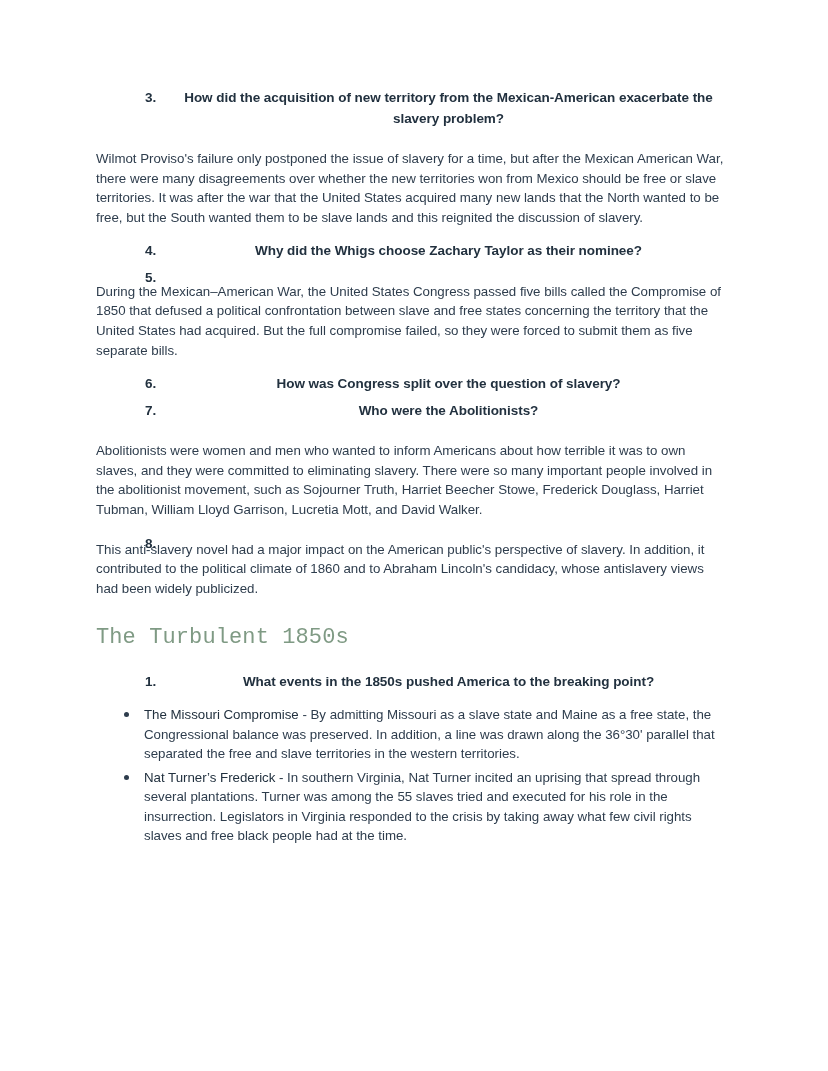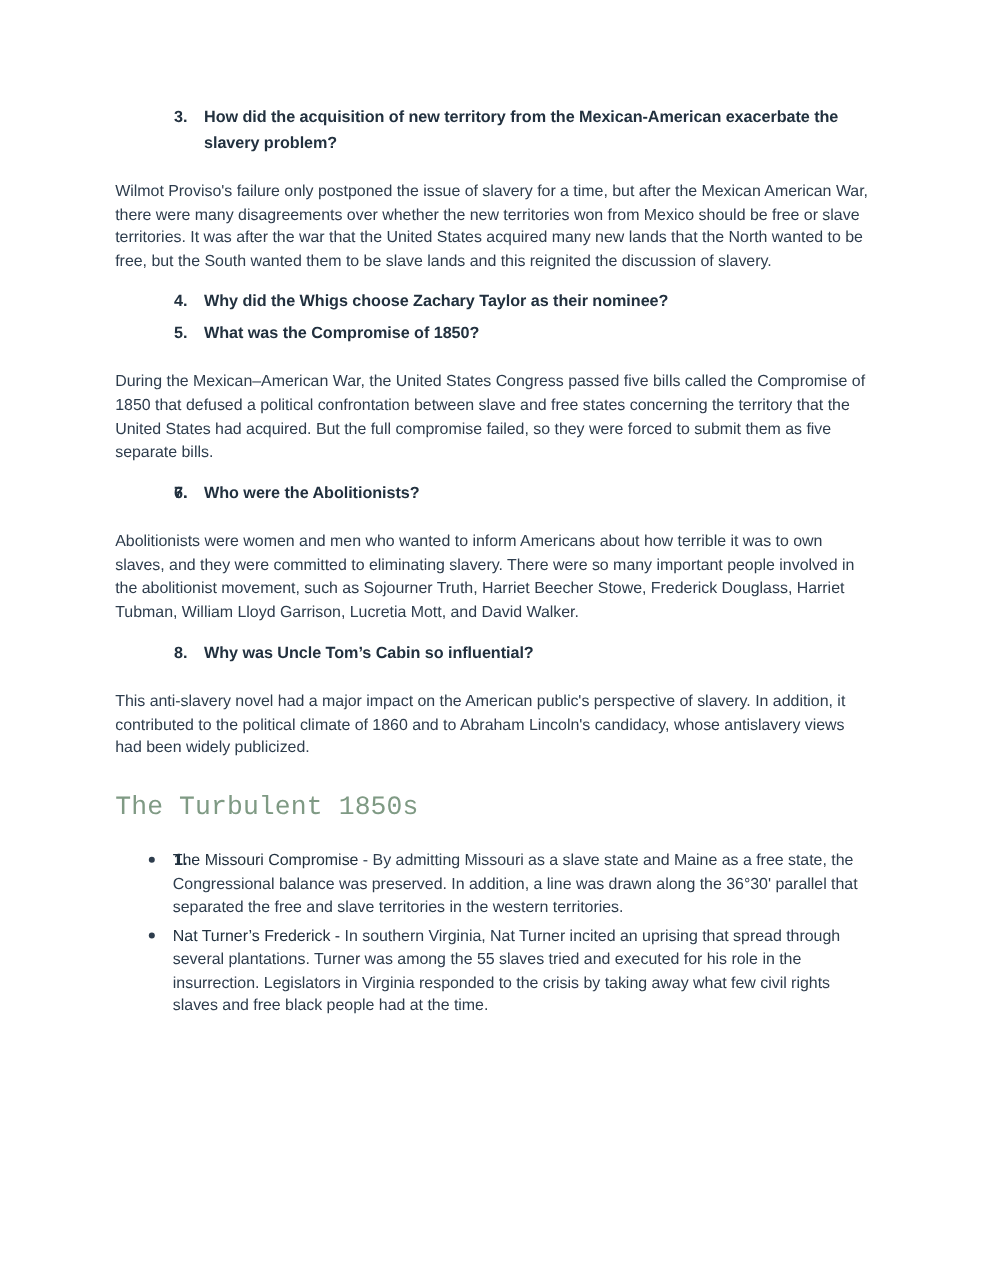--- a/index.html
+++ b/index.html
@@ -41,20 +41,21 @@
   }
   .qitem .qnum {
     position: absolute;
     left: 49px;
     top: 0;
     font-weight: bold;
     color: #22313f;
   }
   .qitem .qtext {
     display: block;
+    text-align: center;
   }
 
   
   .para {
     margin: 0 0 14px 0;
     font-size: 13.3px;
     line-height: 19.6px;
     color: #2e3d4d;
     letter-spacing: -0.02px;
   }
@@ -114,44 +115,44 @@
     </div>
     <p class="para gap-after-q">Wilmot Proviso's failure only postponed the issue of slavery for a time, but after the Mexican American War, there were many disagreements over whether the new territories won from Mexico should be free or slave territories. It was after the war that the United States acquired many new lands that the North wanted to be free, but the South wanted them to be slave lands and this reignited the discussion of slavery.</p>
 
     <div class="qitem">
       <span class="qnum">4.</span>
       <span class="qtext">Why did the Whigs choose Zachary Taylor as their nominee?</span>
     </div>
 
     <div class="qitem">
       <span class="qnum">5.</span>
-      <span class="qtext">What was the Compromise of 1850?</span>
     </div>
     <p class="para gap-after-q">During the Mexican–American War, the United States Congress passed five bills called the Compromise of 1850 that defused a political confrontation between slave and free states concerning the territory that the United States had acquired. But the full compromise failed, so they were forced to submit them as five separate bills.</p>
 
     <div class="qitem">
       <span class="qnum">6.</span>
+      <span class="qtext">How was Congress split over the question of slavery?</span>
     </div>
 
     <div class="qitem">
       <span class="qnum">7.</span>
       <span class="qtext">Who were the Abolitionists?</span>
     </div>
     <p class="para gap-after-q">Abolitionists were women and men who wanted to inform Americans about how terrible it was to own slaves, and they were committed to eliminating slavery. There were so many important people involved in the abolitionist movement, such as Sojourner Truth, Harriet Beecher Stowe, Frederick Douglass, Harriet Tubman, William Lloyd Garrison, Lucretia Mott, and David Walker.</p>
 
     <div class="qitem">
       <span class="qnum">8.</span>
-      <span class="qtext">Why was Uncle Tom’s Cabin so influential?</span>
     </div>
     <p class="para gap-after-q">This anti-slavery novel had a major impact on the American public's perspective of slavery. In addition, it contributed to the political climate of 1860 and to Abraham Lincoln's candidacy, whose antislavery views had been widely publicized.</p>
 
     <h2 class="section-heading">The Turbulent 1850s</h2>
 
     <div class="qitem">
       <span class="qnum">1.</span>
+      <span class="qtext">What events in the 1850s pushed America to the breaking point?</span>
     </div>
 
     <ul class="bullets">
       <li>
         <span class="bullet-dot"></span>
         <span class="lead">The Missouri Compromise</span><span> - By admitting Missouri as a slave state and Maine as a free state, the Congressional balance was preserved. In addition, a line was drawn along the 36°30' parallel that separated the free and slave territories in the western territories.</span>
       </li>
       <li>
         <span class="bullet-dot"></span>
         <span class="lead">Nat Turner’s Frederick -</span><span> In southern Virginia, Nat Turner incited an uprising that spread through several plantations. Turner was among the 55 slaves tried and executed for his role in the insurrection. Legislators in Virginia responded to the crisis by taking away what few civil rights slaves and free black people had at the time.</span>

